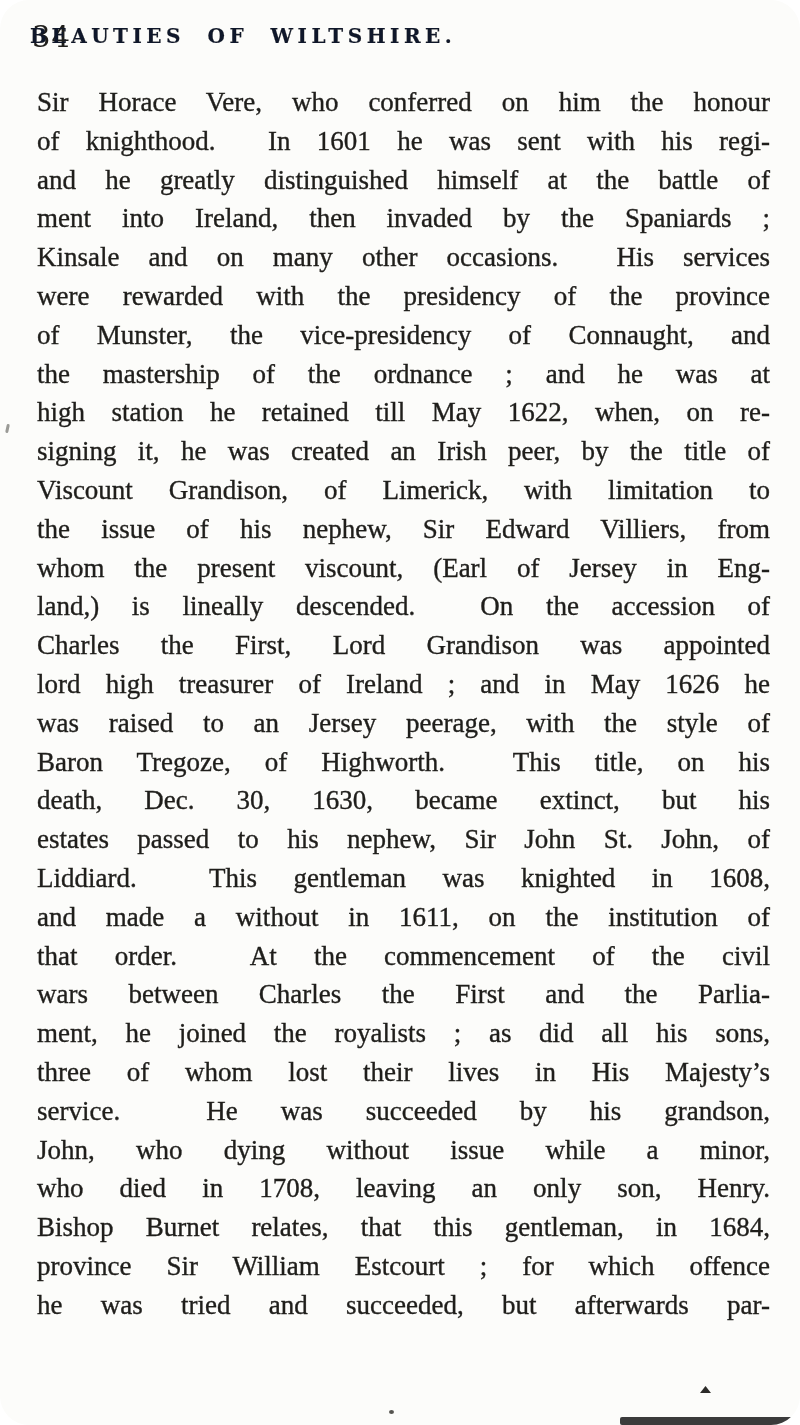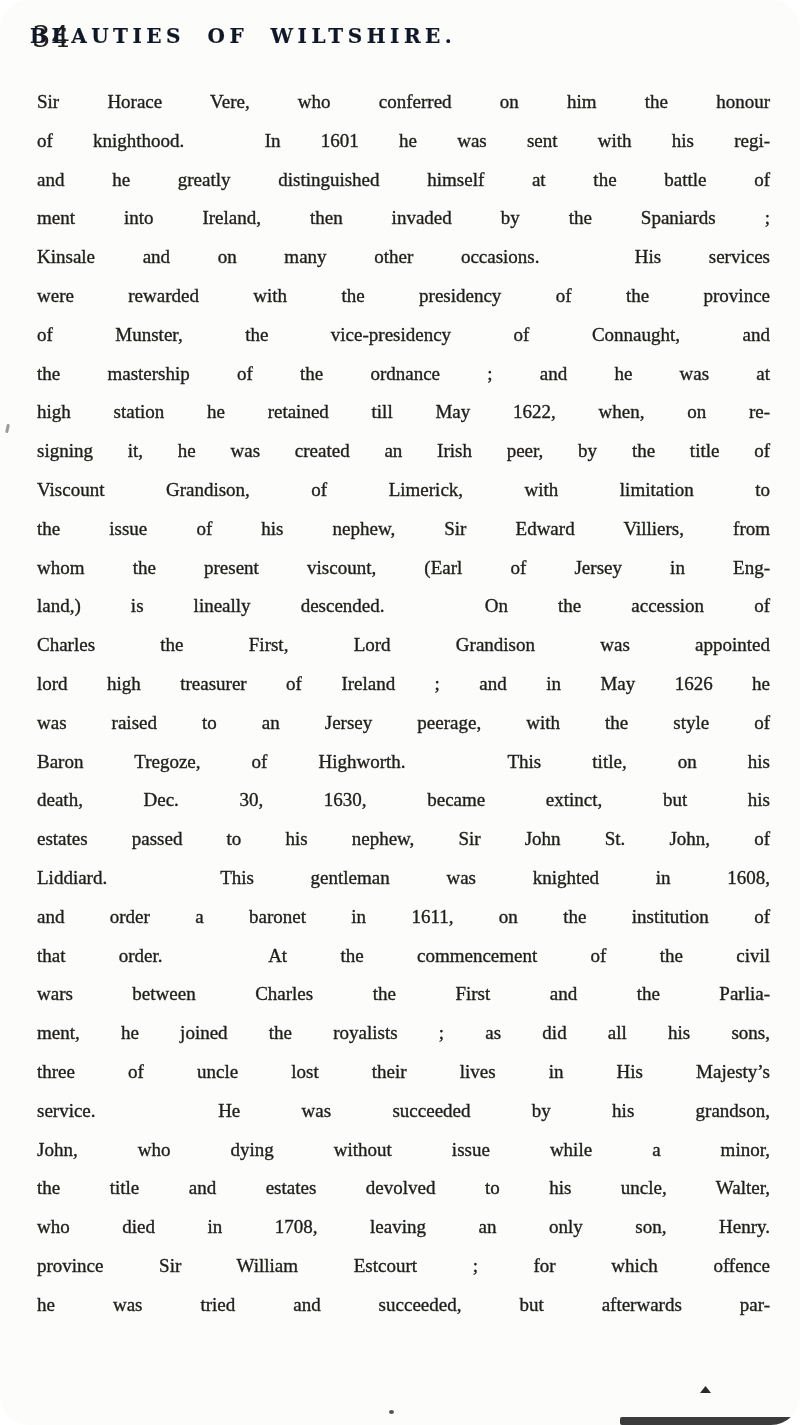--- a/index.html
+++ b/index.html
@@ -49,21 +49,21 @@
   
   .text-block {
     position: absolute;
     top: 83px;
     left: 37px;
     width: 733px;
   }
   .line {
     height: 38.8px;
     line-height: 38.8px;
-    font-size: 19px;
+    font-size: 27px;
     text-align: justify;
     text-align-last: justify;
     white-space: nowrap;
     overflow: visible;
     -webkit-text-stroke: 0.35px #1f1e1b;
   }
   
   .scan-bar {
     position: absolute;
     left: 620px;
@@ -128,29 +128,29 @@
     <div class="line">the issue of his nephew, Sir Edward Villiers, from</div>
     <div class="line">whom the present viscount, (Earl of Jersey in Eng-</div>
     <div class="line">land,) is lineally descended.&nbsp; On the accession of</div>
     <div class="line">Charles the First, Lord Grandison was appointed</div>
     <div class="line">lord high treasurer of Ireland ; and in May 1626 he</div>
     <div class="line">was raised to an Jersey peerage, with the style of</div>
     <div class="line">Baron Tregoze, of Highworth.&nbsp; This title, on his</div>
     <div class="line">death, Dec. 30, 1630, became extinct, but his</div>
     <div class="line">estates passed to his nephew, Sir John St. John, of</div>
     <div class="line">Liddiard.&nbsp; This gentleman was knighted in 1608,</div>
-    <div class="line">and order a baronet in 1611, on the institution of</div>
+    <div class="line">and made a without in 1611, on the institution of</div>
     <div class="line">that order.&nbsp; At the commencement of the civil</div>
     <div class="line">wars between Charles the First and the Parlia-</div>
     <div class="line">ment, he joined the royalists ; as did all his sons,</div>
-    <div class="line">three of uncle lost their lives in His Majesty’s</div>
+    <div class="line">three of whom lost their lives in His Majesty’s</div>
     <div class="line">service.&nbsp; He was succeeded by his grandson,</div>
     <div class="line">John, who dying without issue while a minor,</div>
-    <div class="line">the title and estates devolved to his uncle, Walter,</div>
     <div class="line">who died in 1708, leaving an only son, Henry.</div>
+    <div class="line">Bishop Burnet relates, that this gentleman, in 1684,</div>
     <div class="line">province Sir William Estcourt ; for which offence</div>
     <div class="line">he was tried and succeeded, but afterwards par-</div>
   </div>
 
   <div class="speck speck-margin"></div>
   <div class="speck speck-dot"></div>
   <div class="speck speck-triangle"></div>
   <div class="scan-bar"></div>
 
 </div>

